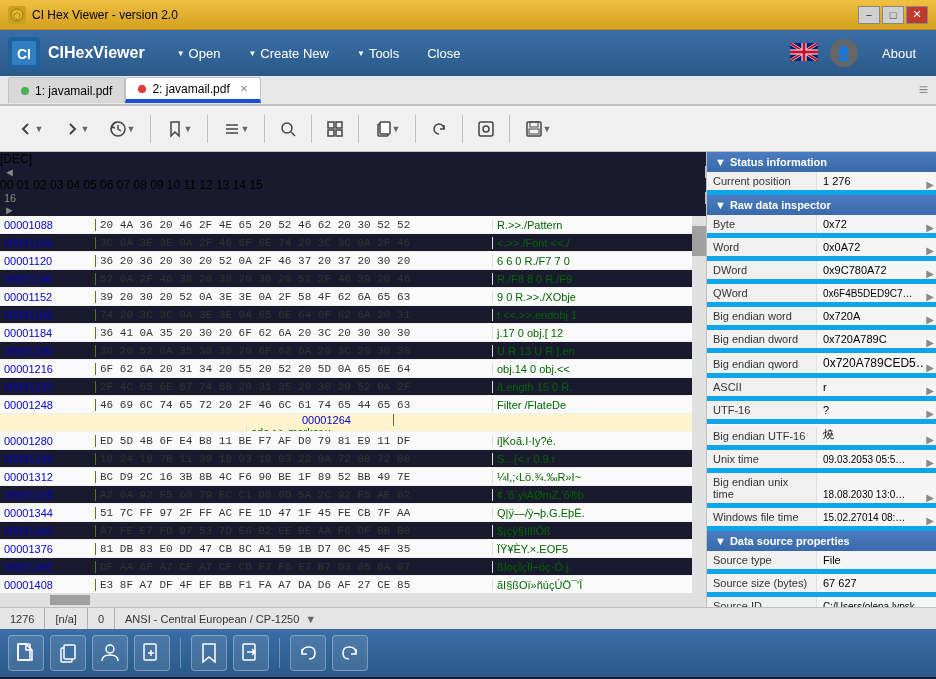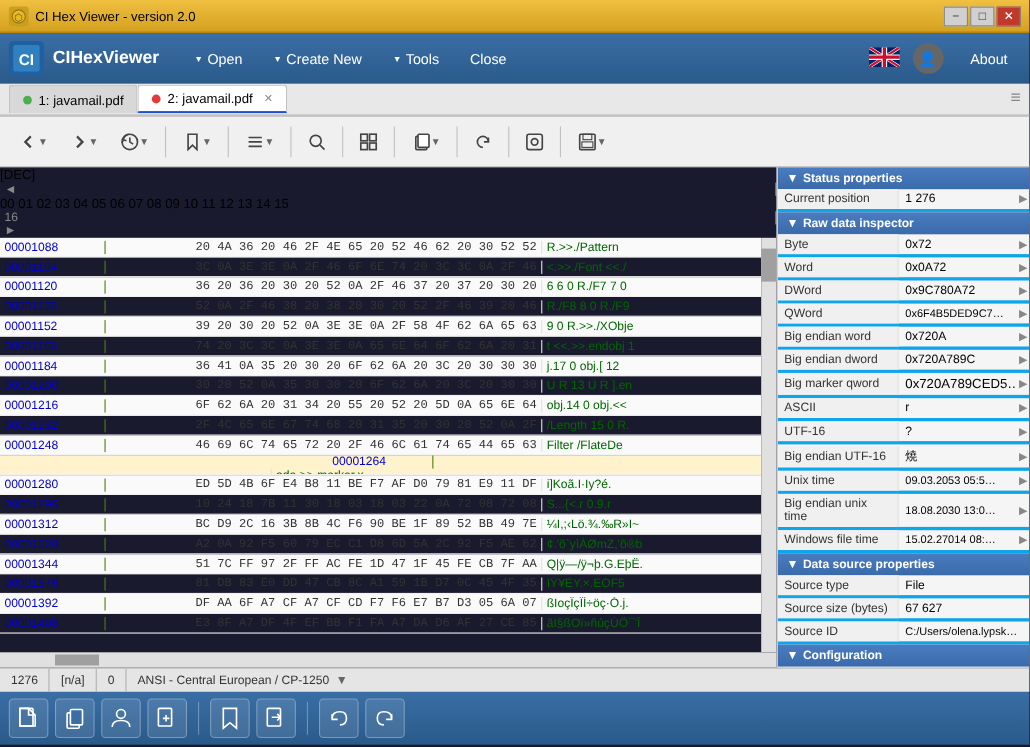--- a/index.html
+++ b/index.html
@@ -48,21 +48,21 @@
       display: flex;
       align-items: center;
       padding: 0 8px;
       border-bottom: 2px solid #c0c0c0;
     }
     .tab {
       height: 26px; padding: 0 12px; display: flex; align-items: center; gap: 6px;
       border: 1px solid #c0c0c0; border-bottom: none; cursor: pointer;
       font-size: 12px; border-radius: 3px 3px 0 0; background: #d8d8d8;
     }
-    .tab.active { background: white; border-bottom: 2px solid #1d4ed8; }
+    .tab.active { background: white; border-bottom: 4px solid #1d4ed8; }
     .tab .tab-dot { width: 8px; height: 8px; border-radius: 50%; }
     .tab .tab-close { color: #888; font-size: 10px; margin-left: 4px; }
     #tabbar .tab-filter { margin-left: auto; color: #888; font-size: 16px; align-self: center; }
 
     
     #toolbar {
       background: #f0f0f0;
       height: 46px;
       display: flex;
       align-items: center;
@@ -86,21 +86,21 @@
 
     .hex-row {
       display: flex;
       height: 18px;
       align-items: center;
       border-bottom: 1px solid #f0f0f0;
     }
     .hex-row:nth-child(odd) { background: #fafafa; }
     .hex-row .addr { width: 96px; color: #0000cc; font-size: 11px; padding: 0 4px; border-right: 1px solid #4d7c0f; white-space: nowrap; }
     .hex-row .ascii { width: 200px; border-left: 1px solid #e0e0e0; padding: 0 4px; font-size: 11px; color: #006600; overflow: hidden; white-space: nowrap; }
-    .hex-row .hex-bytes-text { flex: 1; padding: 0 4px; font-size: 11px; color: #333; overflow: hidden; white-space: nowrap; font-family: 'Courier New', monospace; text-align: right; }
+    .hex-row .hex-bytes-text { flex: 1; padding: 0 4px; font-size: 11px; color: #333; overflow: hidden; white-space: nowrap; font-family: 'Courier New', monospace; }
 
     
     #rightpanel {
       width: 230px;
       background: #f5f5f5;
       border-left: 1px solid #c0c0c0;
       overflow-y: auto;
       font-size: 11px;
     }
     .panel-section-header {
@@ -108,22 +108,22 @@
       color: white;
       padding: 4px 8px;
       font-weight: bold;
       font-size: 11px;
       display: flex;
       align-items: center;
       gap: 4px;
     }
     .panel-row {
       display: flex;
-      align-items: center;
-      border-bottom: 3px solid #0ea5e9;
+      align-items: flex-end;
+      border-bottom: 5px solid #0ea5e9;
       min-height: 20px;
     }
     .panel-row .label { width: 110px; padding: 3px 6px; color: #333; font-size: 11px; border-right: 1px solid #e0e0e0; background: #f0f0f0; }
     .panel-row .value { flex: 1; padding: 3px 6px; color: #000; font-size: 11px; white-space: nowrap; overflow: hidden; }
     .panel-row .arrow { color: #888; font-size: 10px; padding: 0 2px; cursor: pointer; }
 
     
     #hexview-wrapper { display: flex; flex-direction: column; flex: 1; overflow: hidden; }
     #hexview-scroll { display: flex; flex: 1; overflow: hidden; }
     #hexview-content { flex: 1; overflow: hidden; }
@@ -432,20 +432,25 @@
           <div class="addr">00001328</div>
           <div class="hex-bytes-text">A2 0A 92 F5 60 79 EC C1 D8 6D 5A 2C 92 F5 AE 62</div>
           <div class="ascii">¢.'õ`yìÁØmZ,'õ®b</div>
         </div>
         <div class="hex-row">
           <div class="addr">00001344</div>
           <div class="hex-bytes-text">51 7C FF 97 2F FF AC FE 1D 47 1F 45 FE CB 7F AA</div>
           <div class="ascii">Q|ÿ—/ÿ¬þ.G.EþË.</div>
         </div>
         <div class="hex-row">
+          <div class="addr">00001360</div>
+          <div class="hex-bytes-text">A7 FE E7 FD 97 53 7D E6 B2 EE BE AA F6 DF BB B0</div>
+          <div class="ascii">$¡çý§IIIlÒß</div>
+        </div>
+        <div class="hex-row">
           <div class="addr">00001376</div>
           <div class="hex-bytes-text">81 DB 83 E0 DD 47 CB 8C A1 59 1B D7 0C 45 4F 35</div>
           <div class="ascii">ÏŸ¥ÈY.×.EOF5</div>
         </div>
         <div class="hex-row">
           <div class="addr">00001392</div>
           <div class="hex-bytes-text">DF AA 6F A7 CF A7 CF CD F7 F6 E7 B7 D3 05 6A 07</div>
           <div class="ascii">ßIoçÏçÏÍ÷öç·Ó.j.</div>
         </div>
         <div class="hex-row">
@@ -463,21 +468,21 @@
 
     <div id="hscrollbar">
       <div class="h-thumb"></div>
     </div>
   </div>
 
   <div id="rightpanel">
 
     <div class="panel-section-header">
       <span>▼</span>
-      <span>Status properties</span>
+      <span>Status information</span>
     </div>
     <div class="panel-row">
       <div class="label">Current position</div>
       <div class="value">1 276</div>
       <div class="arrow">▶</div>
     </div>
 
     <div class="panel-section-header">
       <span>▼</span>
       <span>Raw data inspector</span>
@@ -506,21 +511,21 @@
       <div class="label">Big endian word</div>
       <div class="value">0x720A</div>
       <div class="arrow">▶</div>
     </div>
     <div class="panel-row">
       <div class="label">Big endian dword</div>
       <div class="value">0x720A789C</div>
       <div class="arrow">▶</div>
     </div>
     <div class="panel-row">
-      <div class="label">Big marker qword</div>
+      <div class="label">Big endian qword</div>
       <div class="value" style="font-size:12px;">0x720A789CED5…</div>
       <div class="arrow">▶</div>
     </div>
     <div class="panel-row">
       <div class="label">ASCII</div>
       <div class="value">r</div>
       <div class="arrow">▶</div>
     </div>
     <div class="panel-row">
       <div class="label">UTF-16</div>

